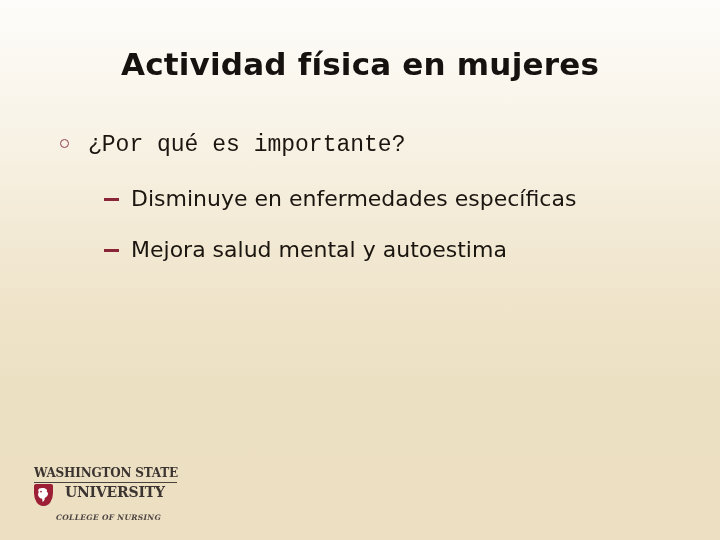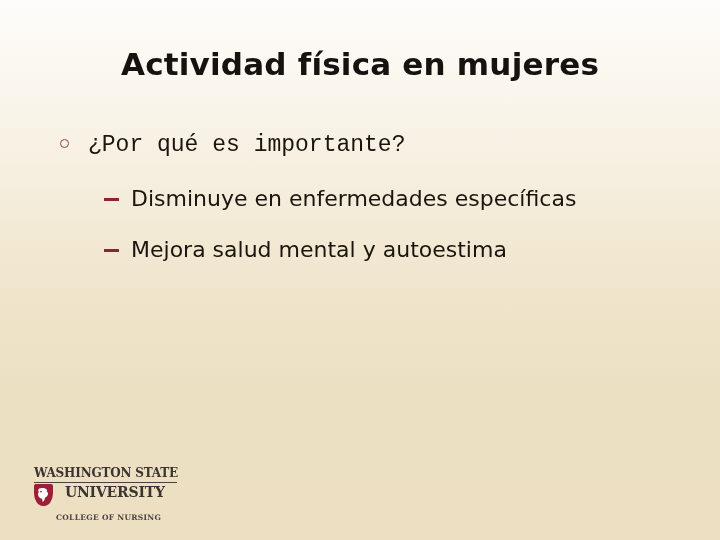--- a/index.html
+++ b/index.html
@@ -135,20 +135,21 @@
     white-space: nowrap;
   }
   .logo-college {
     font-family: "DejaVu Serif", serif;
     font-size: 7.5px;
     font-weight: bold;
     letter-spacing: 0.3px;
     color: #4a4340;
     margin: 7px 0 8px 26px;
     white-space: nowrap;
+    font-style: italic;
   }
 </style>
 </head>
 <body>
 
 <div class="slide">
 
   <div class="title">Actividad física en mujeres</div>
 
   <div class="body">

